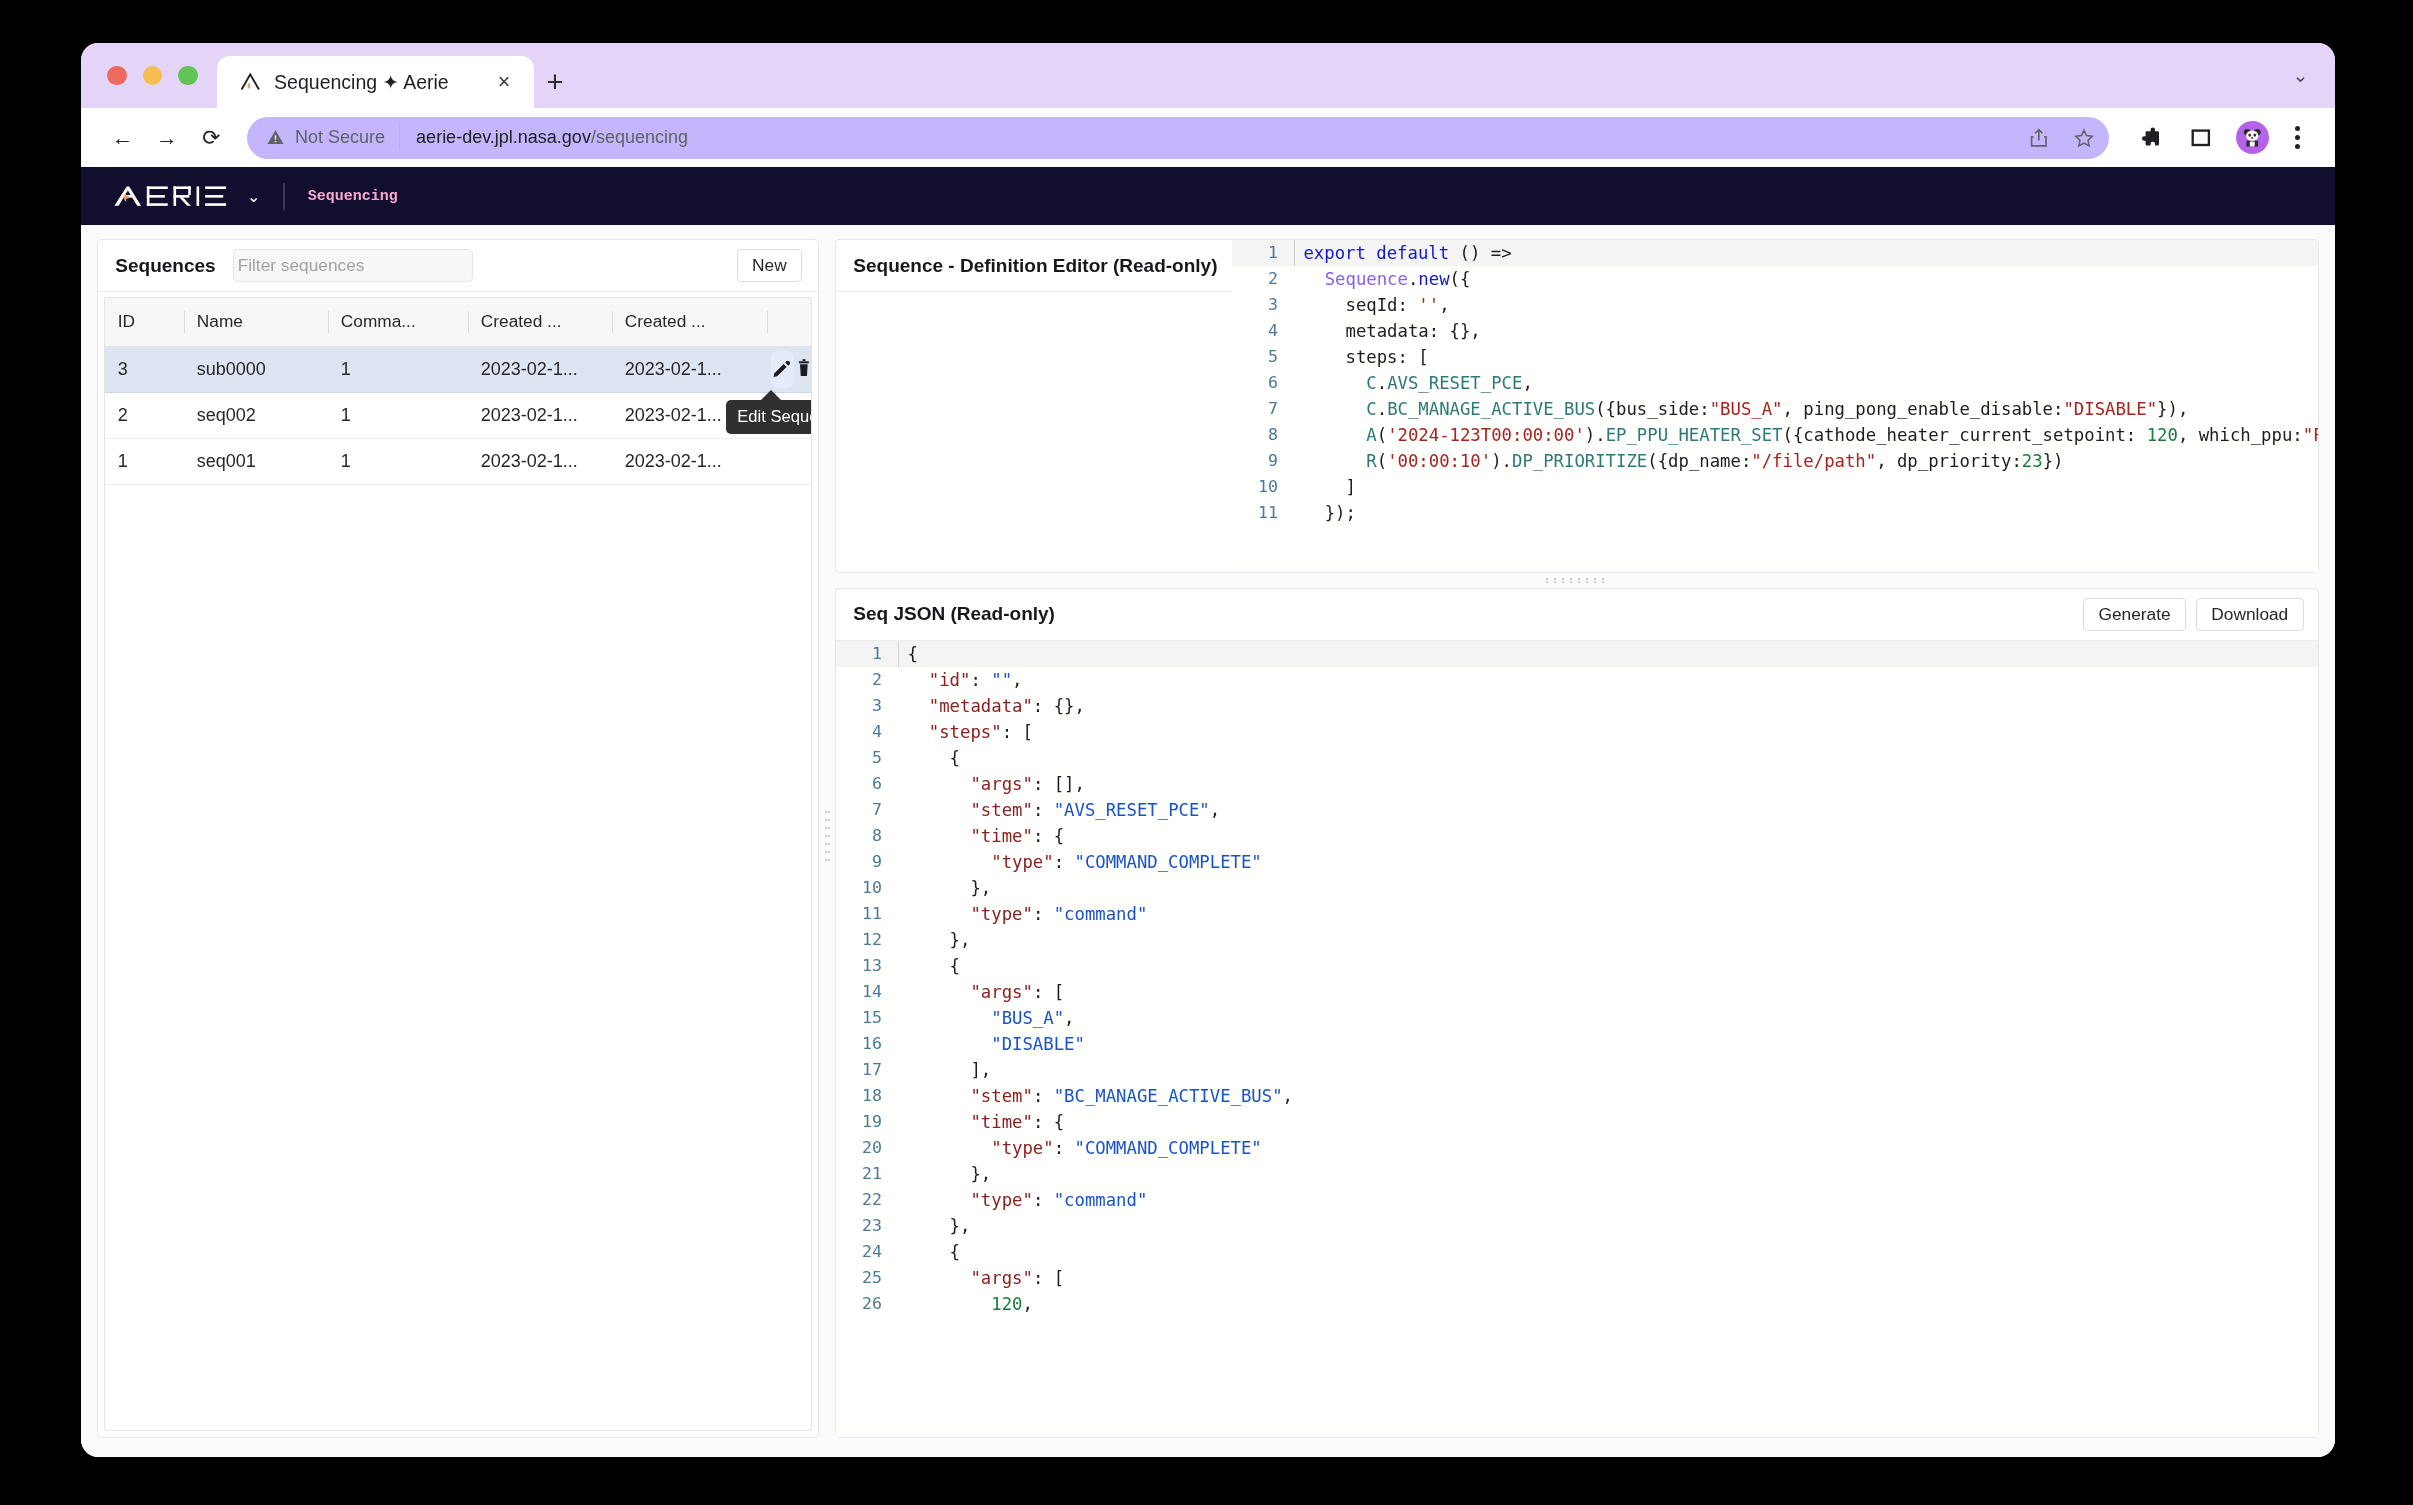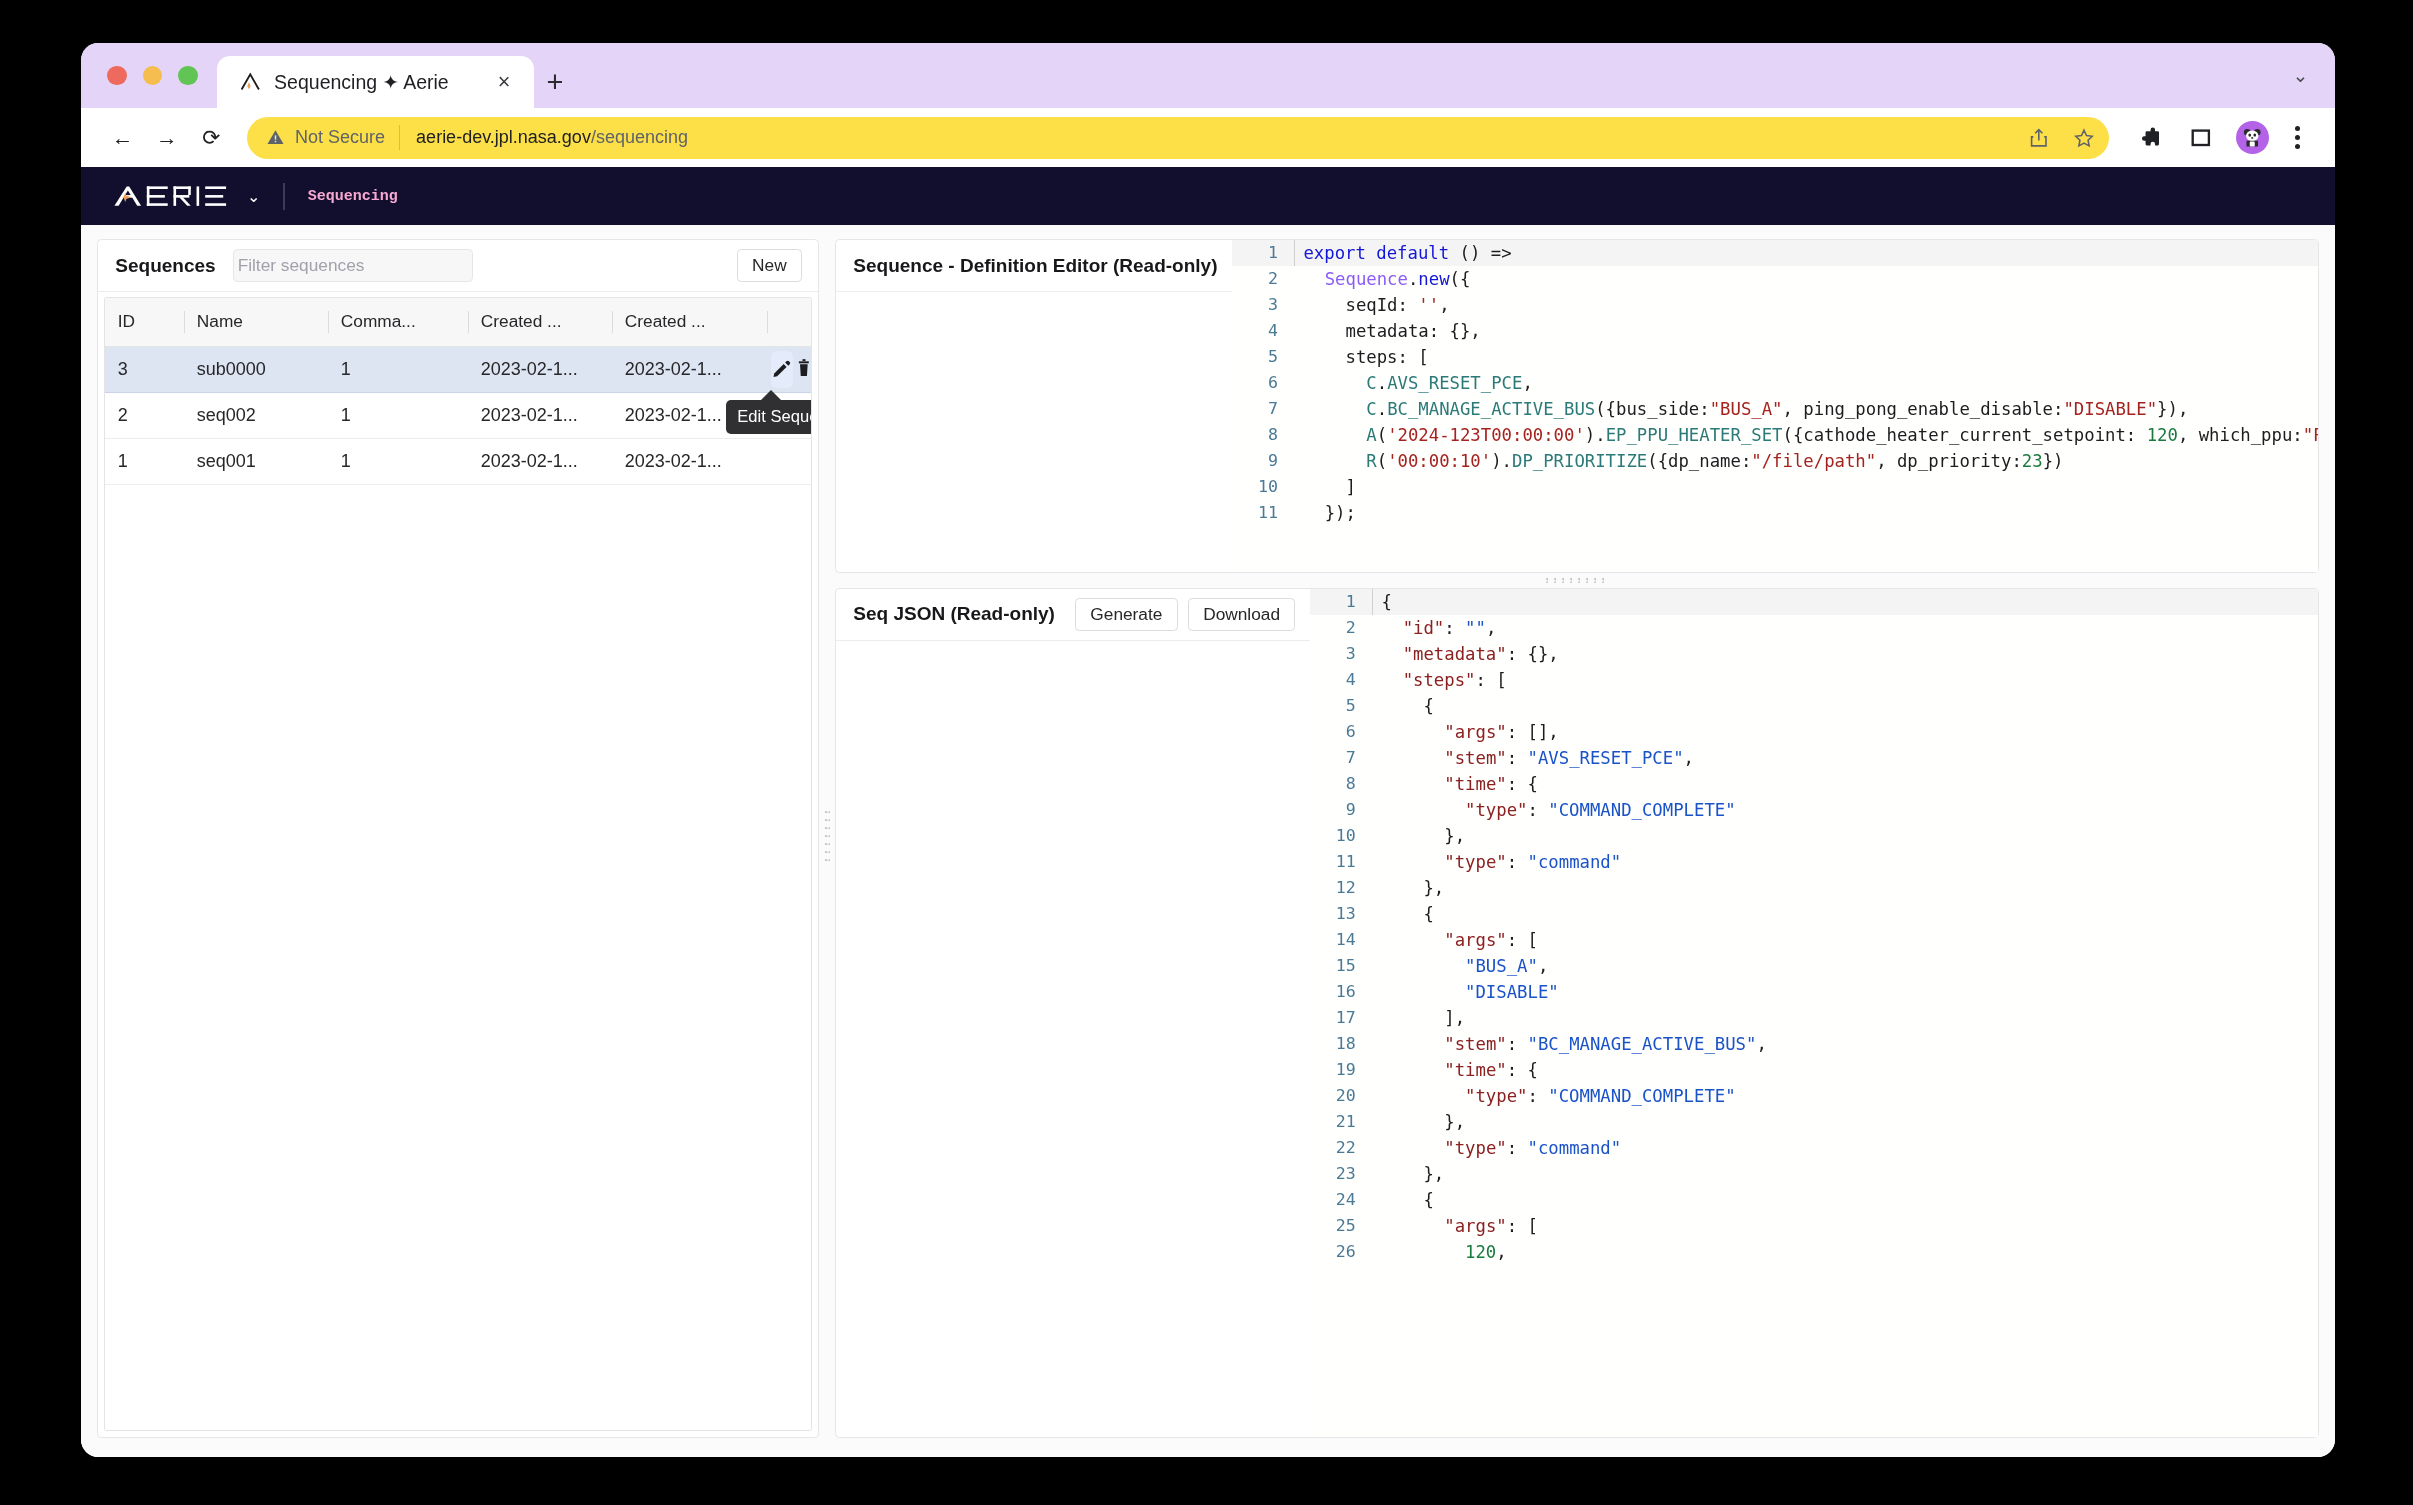--- a/index.html
+++ b/index.html
@@ -98,21 +98,21 @@
     width: 40px; height: 40px;
     display: flex; align-items: center; justify-content: center;
     color: #202124;
     font-size: 21.6px;
     border-radius: 50%;
   }
   .omnibox {
     flex: 1;
     height: 42px;
     margin: 0 11.5px;
-    background: #fde047;
+    background: #c4b5fd;
     border-radius: 21px;
     display: flex;
     align-items: center;
     padding: 0 5.8px 0 19px;
     gap: 0;
   }
   .warn-icon { width: 19px; height: 19px; flex:0 0 19px; margin-right: 10px;}
   .not-secure {
     font-size: 18px; color: #5f6368;
     white-space: nowrap;
@@ -301,21 +301,21 @@
     display:flex; align-items:center; justify-content:center;
     background: transparent;
   }
   .hhandle .dots {
     height: 5px; width: 63px;
     background-image: radial-gradient(circle at 1.2px 1.2px, #c7c7cc 1.2px, transparent 1.2px);
     background-size: 8px 3.6px;
   }
 
   .editor-panel-top { flex: 0 0 334px; display:flex; flex-direction:row; }
-  .editor-panel-bot { flex: 1; display:flex; flex-direction:row; min-height:0; }
+  .editor-panel-bot { flex: 1; display:flex; flex-direction:column; min-height:0; }
 
   .ed-bar {
     height: 52px; flex:0 0 52px;
     display:flex; align-items:center;
     padding: 0 14.4px 0 17.3px; gap: 10px;
     border-bottom: 0.7px solid #ededf0;
   }
   .ed-title { font-size: 19px; font-weight: 700; color: #18181b; white-space: nowrap;}
 
   

